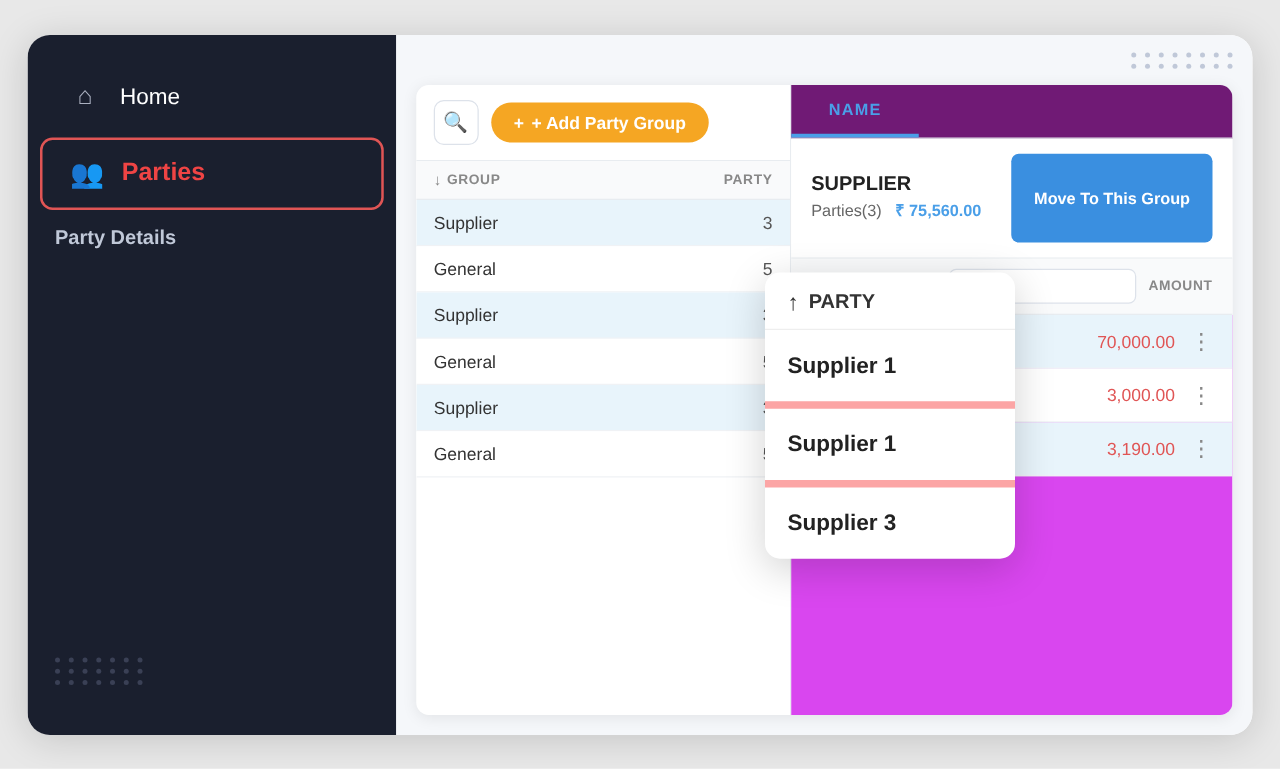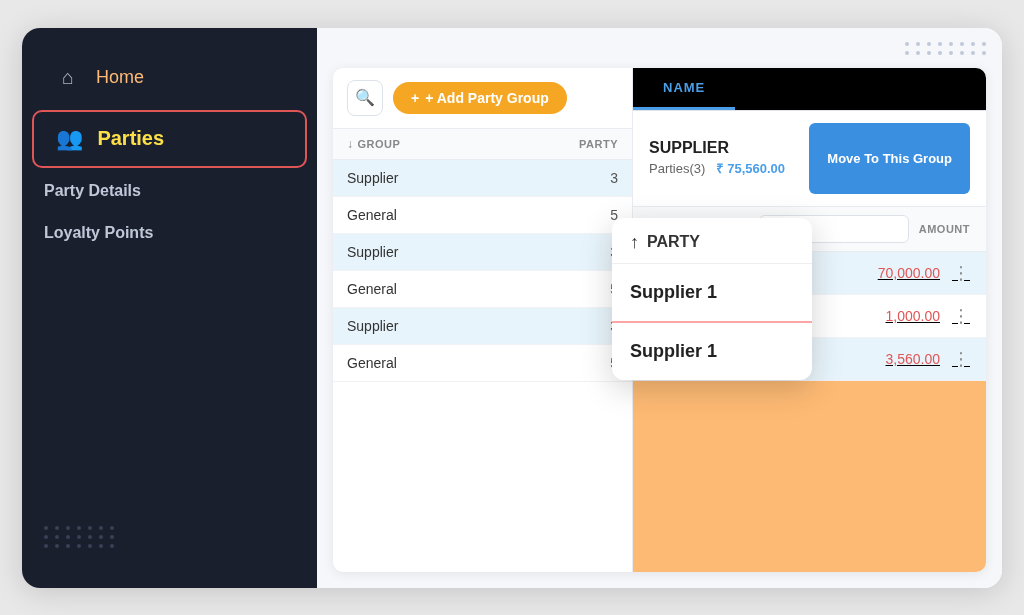--- a/index.html
+++ b/index.html
@@ -50,22 +50,22 @@
     .sidebar-item .icon-home {
       width: 28px;
       height: 28px;
       display: flex;
       align-items: center;
       justify-content: center;
       color: #aab0c0;
       font-size: 20px;
     }
     .sidebar-item-label { font-weight: 500; color: #c8cdd8; }
-    .sidebar-item.home-item .sidebar-item-label { color: #fdba74; }
-    .sidebar-item.parties-item .sidebar-item-label { color: #fde047; font-weight: 700; font-size: 20px; }
+    .sidebar-item.home-item .sidebar-item-label { color: #ffffff; }
+    .sidebar-item.parties-item .sidebar-item-label { color: #ef4444; font-weight: 700; font-size: 20px; }
     .sidebar-sub { }
     .sidebar-sub-item {
       padding: 12px 22px;
       color: #c0c8d8;
       font-size: 16px;
       font-weight: 600;
       cursor: pointer;
     }
     .dots-decoration {
       display: grid;
@@ -190,21 +190,21 @@
     
     .party-detail-panel {
       flex: 1;
       display: flex;
       flex-direction: column;
       position: relative;
     }
     .name-tab-bar {
       display: flex;
       border-bottom: 1px solid #e0e4ea;
-      background: #000000;
+      background: #701a75;
     }
     .name-tab {
       padding: 12px 30px;
       font-size: 13px;
       font-weight: 700;
       color: #4a9fe8;
       letter-spacing: 1px;
       border-bottom: 3px solid #4a9fe8;
       text-transform: uppercase;
     }
@@ -241,21 +241,21 @@
     .party-col-header {
       font-size: 11px;
       font-weight: 700;
       color: #888;
       letter-spacing: 0.5px;
       text-transform: uppercase;
       display: flex;
       align-items: center;
       gap: 4px;
     }
-    .party-rows { flex: 1; overflow-y: auto; background: #fdba74; text-decoration: underline; }
+    .party-rows { flex: 1; overflow-y: auto; background: #d946ef; }
     .party-row {
       display: flex;
       align-items: center;
       justify-content: flex-end;
       padding: 10px 16px;
       border-bottom: 1px solid #f0f2f5;
       font-size: 14px;
     }
     .party-row:nth-child(odd) { background: #e8f4fb; }
     .party-row:nth-child(even) { background: #fff; }
@@ -284,41 +284,40 @@
       color: #333;
       border-bottom: 1px solid #eee;
     }
     .up-arrow { color: #333; font-size: 18px; }
     .dropdown-item {
       padding: 18px 18px;
       font-size: 18px;
       font-weight: 600;
       color: #222;
       cursor: pointer;
-      border-bottom: 2px solid #fca5a5;
+      border-bottom: 6px solid #fca5a5;
     }
     .dropdown-item:last-child { border-bottom: none; }
   </style>
 </head>
 <body>
 
 <div class="app-container">
 
   <div class="sidebar">
     <div class="sidebar-item home-item">
       <span class="icon-home">⌂</span>
       <span class="sidebar-item-label">Home</span>
     </div>
     <div class="sidebar-item parties-item active-parties">
       <span style="font-size:22px;color:#fff;">👥</span>
       <span class="sidebar-item-label">Parties</span>
     </div>
     <div class="sidebar-sub">
       <div class="sidebar-sub-item">Party Details</div>
-      <div class="sidebar-sub-item">Loyalty Points</div>
     </div>
     <div class="dots-decoration">
       <div class="dot"></div>
         <div class="dot"></div>
         <div class="dot"></div>
         <div class="dot"></div>
         <div class="dot"></div>
         <div class="dot"></div>
         <div class="dot"></div>
       <div class="dot"></div>
@@ -433,33 +432,34 @@
             </div>
             <div class="party-col-header">AMOUNT</div>
           </div>
         </div>
         <div class="party-rows">
           <div class="party-row">
             <span class="party-amount">70,000.00</span>
             <span class="party-menu-icon">⋮</span>
           </div>
           <div class="party-row">
-            <span class="party-amount">1,000.00</span>
+            <span class="party-amount">3,000.00</span>
             <span class="party-menu-icon">⋮</span>
           </div>
           <div class="party-row">
-            <span class="party-amount">3,560.00</span>
+            <span class="party-amount">3,190.00</span>
             <span class="party-menu-icon">⋮</span>
           </div>
         </div>
       </div>
     </div>
 
     <div class="dropdown-popup">
       <div class="dropdown-header">
         <span class="up-arrow">↑</span>
         <span>PARTY</span>
       </div>
       <div class="dropdown-item">Supplier 1</div>
       <div class="dropdown-item">Supplier 1</div>
+      <div class="dropdown-item">Supplier 3</div>
     </div>
   </div>
 </div>
 
 </body></html>

